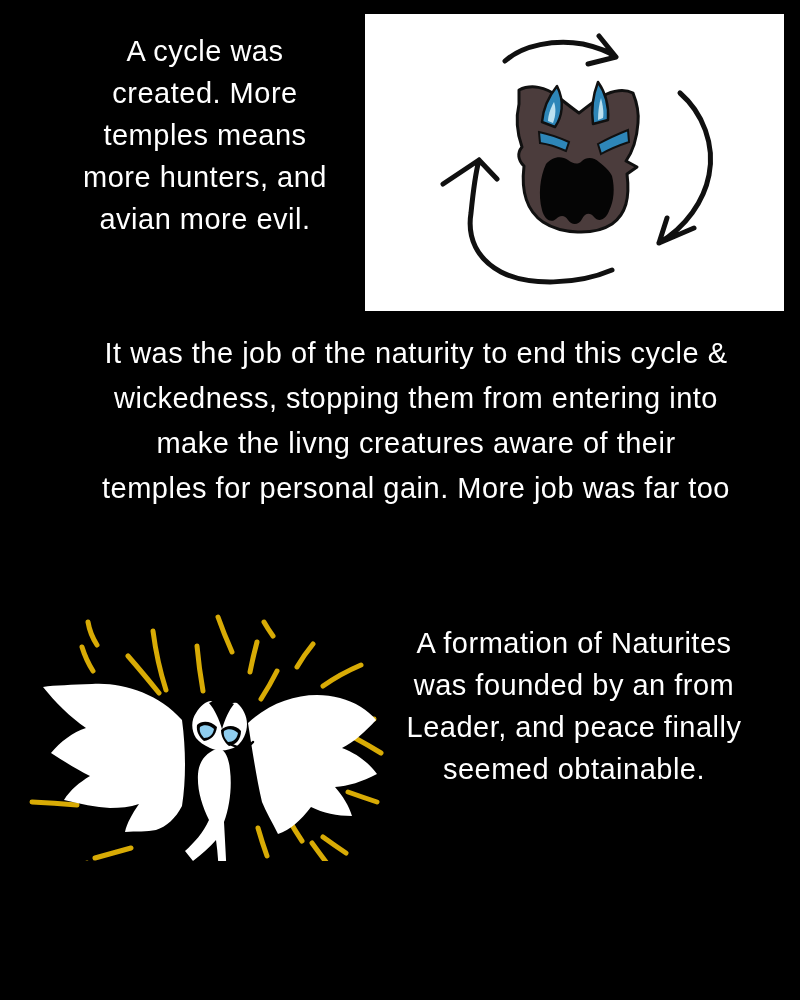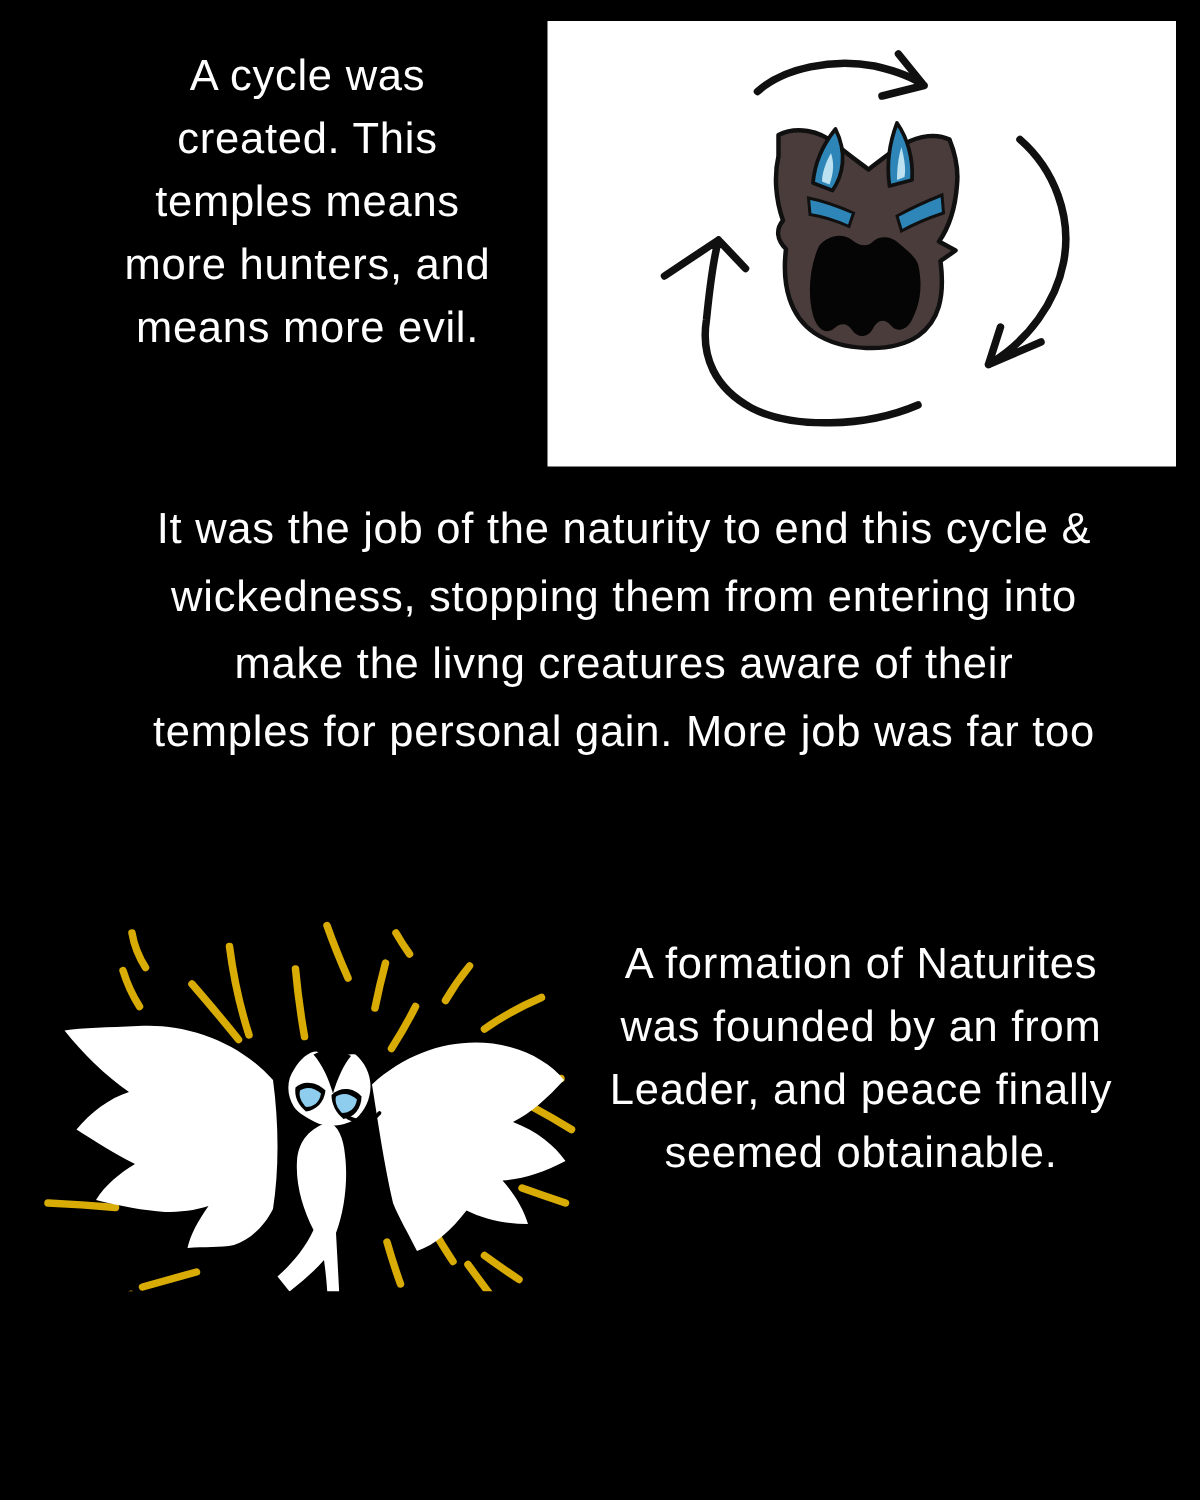--- a/index.html
+++ b/index.html
@@ -28,24 +28,24 @@
   .fig-eye-blue{fill:var(--figure-eye-blue,#8ecdee);}
   .fig-line{fill:none;stroke:#000;stroke-width:2.5;stroke-linecap:round;}
 </style>
 </head>
 <body>
 
 <div class="page">
 
   <section class="txt block1">
     <span class="line">A cycle was</span>
-    <span class="line">created. This</span>
+    <span class="line">created. More</span>
     <span class="line">temples means</span>
     <span class="line">more hunters, and</span>
-    <span class="line">means more evil.</span>
+    <span class="line">avian more evil.</span>
   </section>
 
   <figure class="panel">
     <svg viewBox="0 0 419 297" role="img" aria-label="Dark horned evil mask encircled by three hand-drawn cycle arrows on a white panel">
       <g>
         <path class="arrow" d="M140,47 C158,31 190,25 218,30 C231,33 243,37 251,43 M251,43 L234,22 M251,43 L223,50"></path>
         <path class="arrow" d="M315,79 C338,99 350,131 344,161 C339,187 321,213 294,229 M294,229 L302,204 M294,229 L329,214"></path>
         <path class="arrow" d="M247,256 C212,271 163,272 136,258 C112,245 102,224 106,199 C108,179 110,161 114,146 M114,146 L78,170 M114,146 L132,165"></path>
       </g>
       <g>

